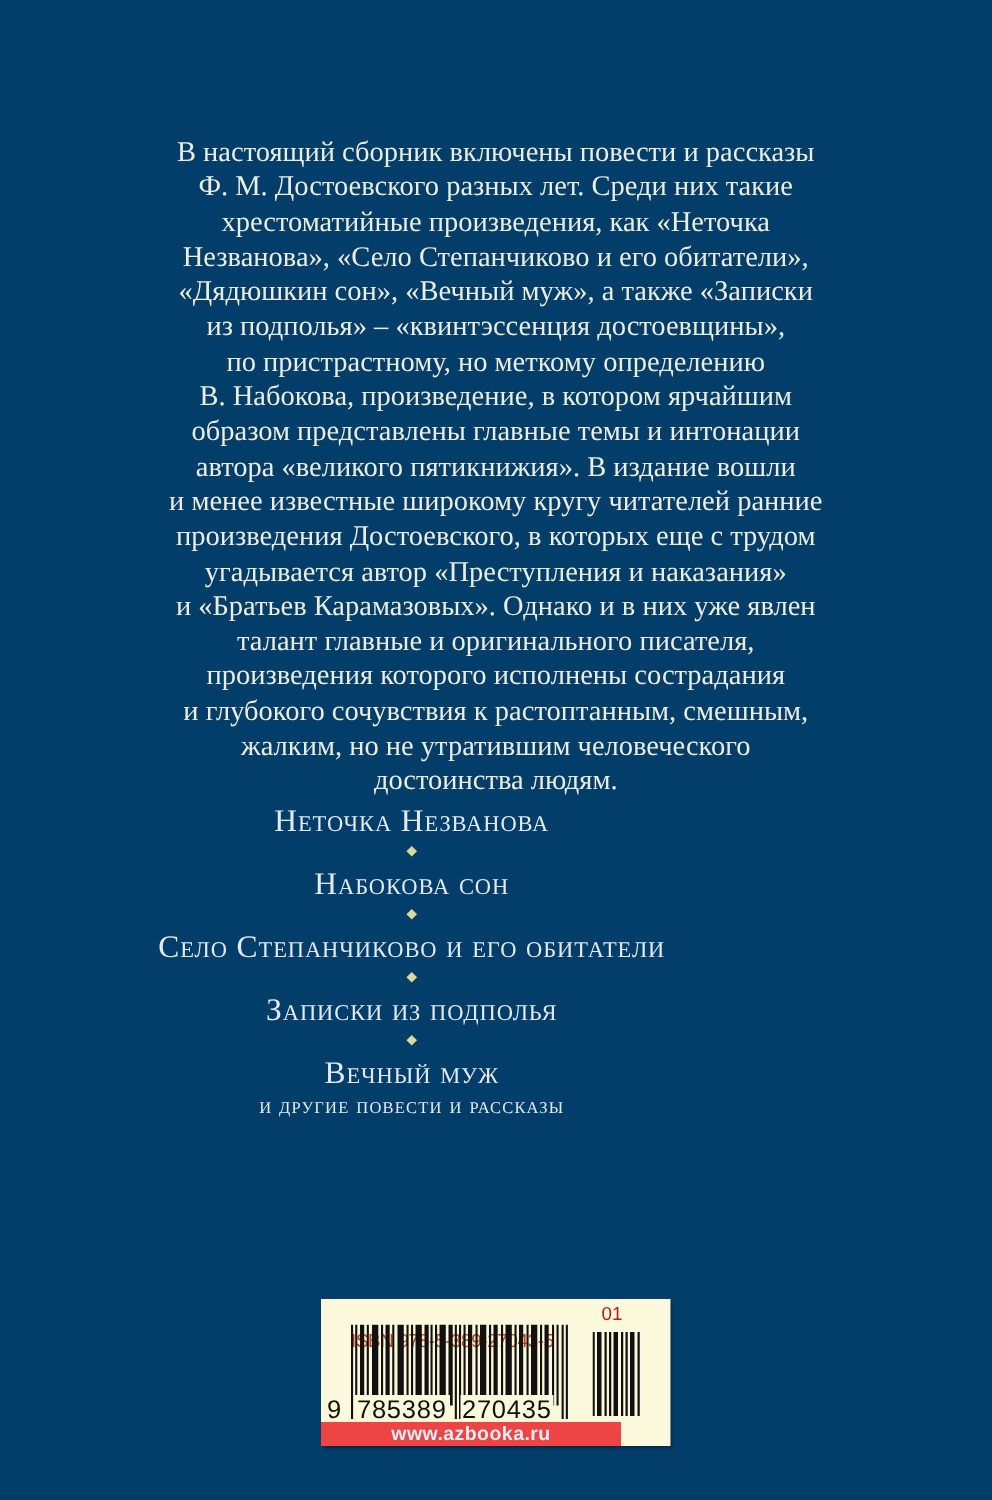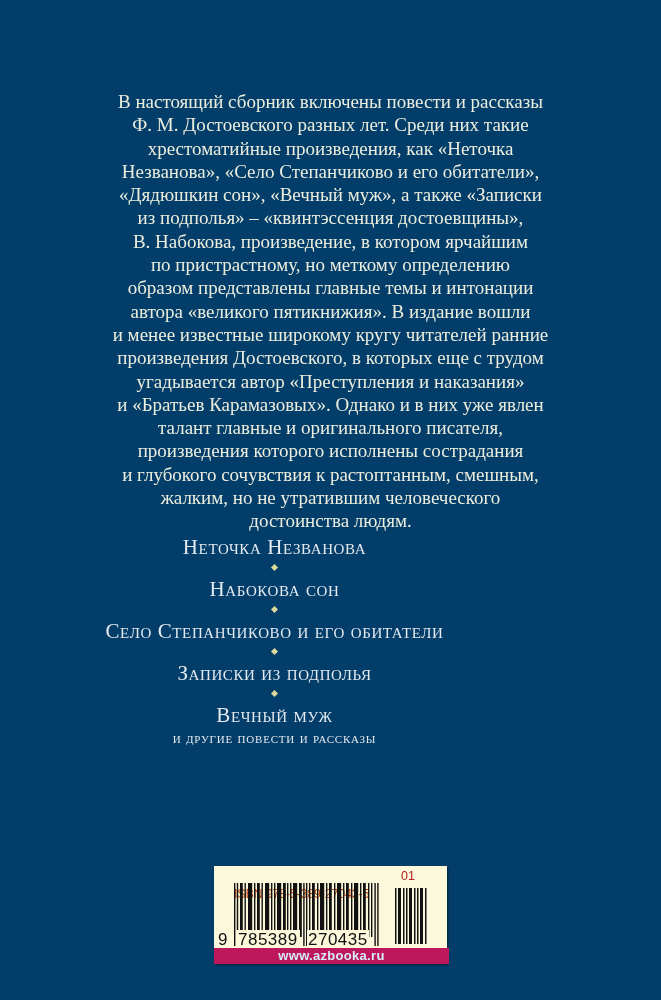--- a/index.html
+++ b/index.html
@@ -85,43 +85,43 @@
     font-size: 17px;
     color: #111;
     background: #fcf8dc;
   }
   .digit-first { left: 4px; background: transparent; }
   .digit-group1 { left: 22px; letter-spacing: 0.5px; padding: 0 2px; }
   .digit-group2 { left: 93px; letter-spacing: 0.5px; padding: 0 1px; }
   .url-band {
     position: absolute;
     left: 0; bottom: 0;
-    width: 235px; height: 16px;
-    background: #be185d;
+    width: 200px; height: 16px;
+    background: #ef4444;
     text-align: center;
     font-family: "Liberation Sans", "DejaVu Sans", sans-serif;
     font-weight: bold;
     font-size: 13px;
     line-height: 16px;
     color: #d6eef6;
     letter-spacing: 0.3px;
   }
 </style>
 </head>
 <body>
 
 <div class="blurb">
   <span class="line">В настоящий сборник включены повести и рассказы</span>
   <span class="line">Ф. М. Достоевского разных лет. Среди них такие</span>
   <span class="line">хрестоматийные произведения, как «Неточка</span>
   <span class="line">Незванова», «Село Степанчиково и его обитатели»,</span>
   <span class="line">«Дядюшкин сон», «Вечный муж», а также «Записки</span>
   <span class="line">из подполья» – «квинтэссенция достоевщины»,</span>
+  <span class="line">по пристрастному, но меткому определению</span>
   <span class="line">В. Набокова, произведение, в котором ярчайшим</span>
-  <span class="line">по пристрастному, но меткому определению</span>
   <span class="line">образом представлены главные темы и интонации</span>
   <span class="line">автора «великого пятикнижия». В издание вошли</span>
   <span class="line">и менее известные широкому кругу читателей ранние</span>
   <span class="line">произведения Достоевского, в которых еще с трудом</span>
   <span class="line">угадывается автор «Преступления и наказания»</span>
   <span class="line">и «Братьев Карамазовых». Однако и в них уже явлен</span>
   <span class="line">талант главные и оригинального писателя,</span>
   <span class="line">произведения которого исполнены сострадания</span>
   <span class="line">и глубокого сочувствия к растоптанным, смешным,</span>
   <span class="line">жалким, но не утратившим человеческого</span>

